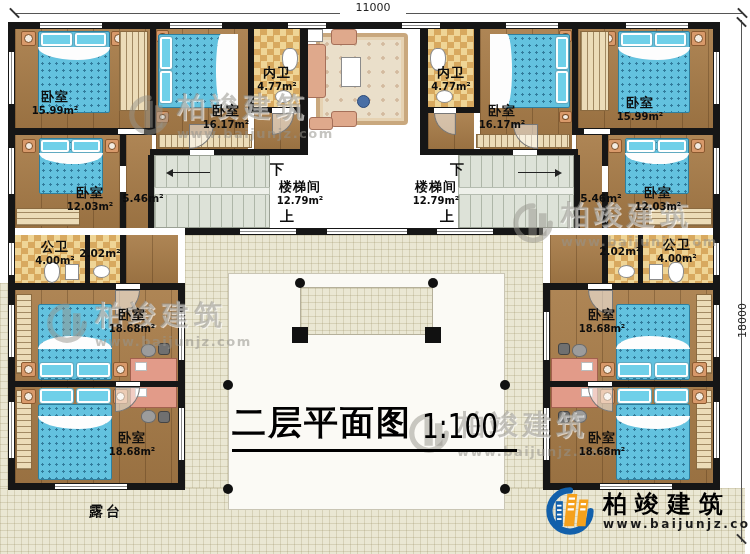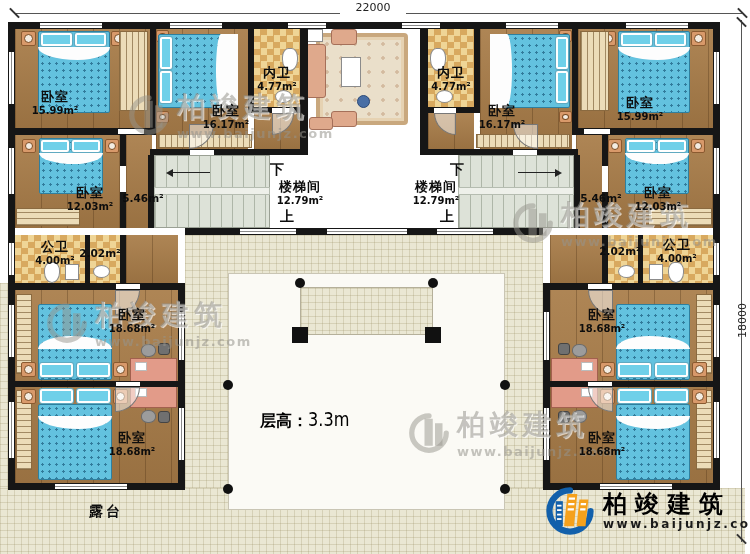--- a/index.html
+++ b/index.html
@@ -340,21 +340,21 @@
   <div class="gap" style="left:116px;top:382px;width:24px;height:4px"></div>
   <div class="arc" style="left:115px;top:387px;width:25px;height:25px;border-radius:0 0 100% 0"></div>
   <div class="gap" style="left:588px;top:284px;width:24px;height:5px"></div>
   <div class="arc" style="left:588px;top:290px;width:25px;height:25px;border-radius:0 0 0 100%"></div>
   <div class="gap" style="left:588px;top:382px;width:24px;height:4px"></div>
   <div class="arc" style="left:588px;top:387px;width:25px;height:25px;border-radius:0 0 0 100%"></div>
 
   <div class="dimline" style="left:14px;top:13px;width:730px;height:1px"></div>
   <div class="tick" style="left:8px;top:12px"></div>
   <div class="tick" style="left:736px;top:12px"></div>
-  <div class="dim" style="left:340px;top:1px;width:66px;text-align:center;background:#fff">22000</div>
+  <div class="dim" style="left:340px;top:1px;width:66px;text-align:center;background:#fff">11000</div>
   <div class="dimline" style="left:741px;top:20px;width:1px;height:522px"></div>
   <div class="tick" style="left:735px;top:21px"></div>
   <div class="tick" style="left:735px;top:538px"></div>
   <div class="dim" style="left:712px;top:314px;width:60px;text-align:center;transform:rotate(-90deg)">18000</div>
 
   <div class="wm" style="left:128px;top:88px">
     <svg width="42" height="46" viewBox="0 0 56 54">
         <path d="M28 4 A23 23 0 1 0 51 27" fill="none" stroke="rgba(150,148,140,.5)" stroke-width="7" stroke-linecap="round"></path>
         <rect x="22" y="8" width="11" height="36" fill="rgba(150,148,140,.5)"></rect>
         <rect x="36" y="14" width="10" height="30" fill="rgba(150,148,140,.5)"></rect>
@@ -476,22 +476,23 @@
   </div>
   <div class="label" style="left:568px;top:431px;width:68px">
     <span class="nm">卧室</span>
     <span class="ar">18.68m²</span>
   </div>
   <div class="label" style="left:78px;top:504px;width:56px">
     <span class="nm" style="font-size:14px;letter-spacing:3px">露台</span>
   </div>
 
   <div class="titleblock">
-    <div class="tb-line">
-      <span>层高：</span><span class="din">3.3m</span>
+    <div class="title-row">
+      <span class="title-main">二层平面图</span>
+      <span class="title-scale">1:100</span>
     </div>
   </div>
 
   <div class="logoblock">
     <svg width="50" height="50" viewBox="0 0 56 54">
       <path d="M28 4 A23 23 0 1 0 51 27" fill="none" stroke="#1260ab" stroke-width="7" stroke-linecap="round"></path>
       <rect x="12" y="16" width="8" height="28" fill="#1260ab"></rect>
       <rect x="13.5" y="20" width="5" height="2" fill="#fff"></rect>
         <rect x="13.5" y="25" width="5" height="2" fill="#fff"></rect>
         <rect x="13.5" y="30" width="5" height="2" fill="#fff"></rect>

